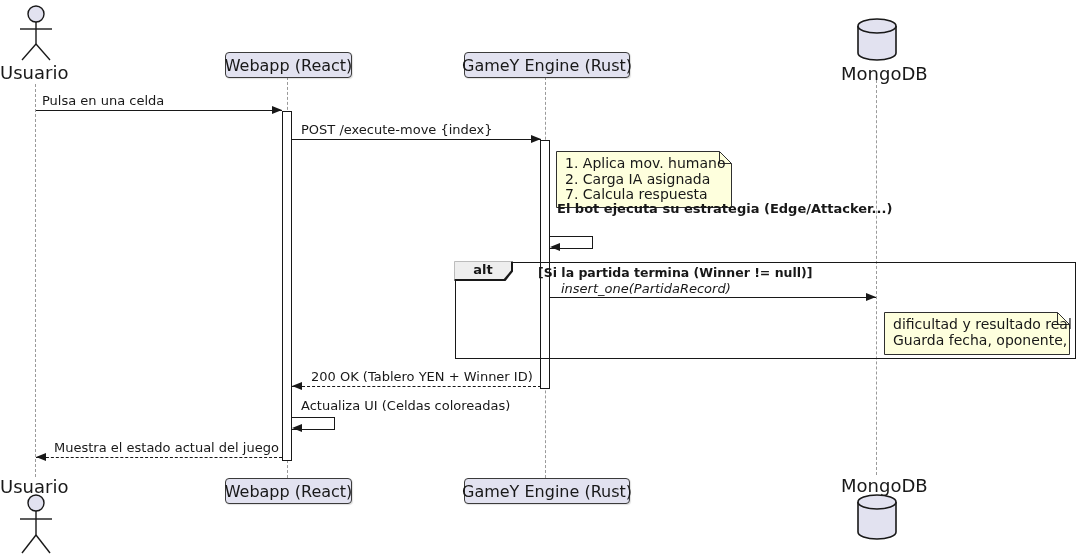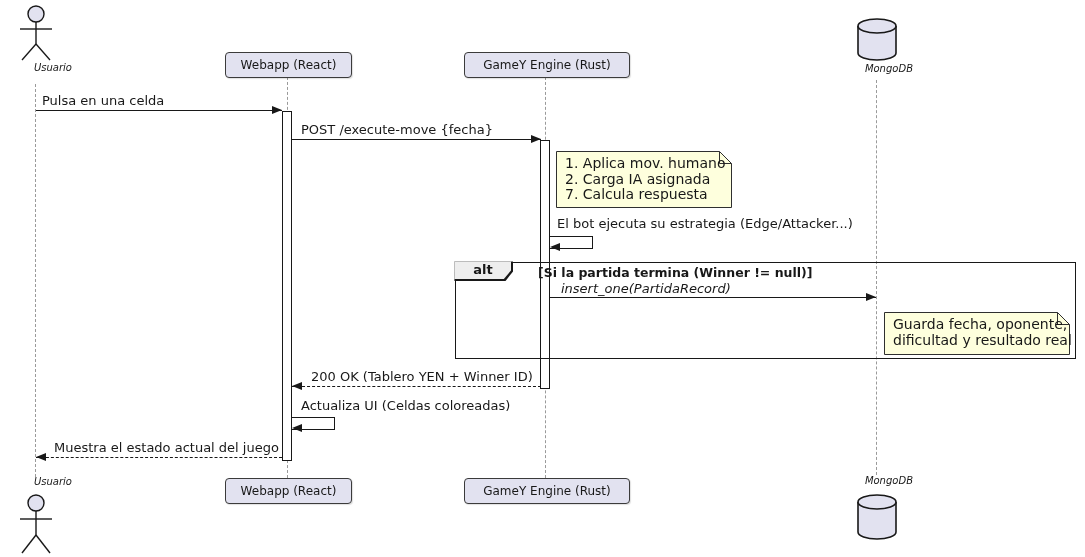--- a/index.html
+++ b/index.html
@@ -5,23 +5,23 @@
   html,body { margin:0; padding:0; background:#ffffff; }
   #diagram {
     position:relative; width:1085px; height:557px; overflow:hidden;
     background:#ffffff; font-family:"DejaVu Sans","Liberation Sans",sans-serif;
     color:#181818; font-size:13px;
   }
   .lifeline { position:absolute; width:0; border-left:1px dashed #9a9a9a; }
   .pbox {
     position:absolute; height:24px; background:#E2E2F0; border:1px solid #3b3b3b;
     border-radius:4px; display:flex; align-items:center; justify-content:center;
-    font-size:12px; box-shadow:1px 1px 1px rgba(0,0,0,0.12); white-space:nowrap;
+    font-size:16px; box-shadow:1px 1px 1px rgba(0,0,0,0.12); white-space:nowrap;
   }
-  .actor-label { position:absolute; width:72px; text-align:right; font-size:10px;font-style:italic; }
+  .actor-label { position:absolute; width:72px; text-align:left; font-size:18px; }
   .msg-label { position:absolute; white-space:nowrap; font-size:13px; }
   .msg-line { position:absolute; height:0; border-top:1px solid #181818; }
   .msg-line.dashed { border-top:1px dashed #181818; }
   .arr-r { position:absolute; width:0; height:0; border-top:4.5px solid transparent;
            border-bottom:4.5px solid transparent; border-left:10px solid #181818; }
   .arr-l { position:absolute; width:0; height:0; border-top:4.5px solid transparent;
            border-bottom:4.5px solid transparent; border-right:10px solid #181818; }
   .selfloop { position:absolute; width:42px; height:11px; border:1px solid #181818; border-left:none; }
   .act { position:absolute; width:8px; background:#ffffff; border:1px solid #181818; }
   .note { position:absolute; }
@@ -68,37 +68,37 @@
   </svg>
   <div class="actor-label" style="left:841px; top:63px;">MongoDB</div>
 
   <div class="act" style="left:282px; top:111px; height:348px;"></div>
   <div class="act" style="left:540px; top:140px; height:247px;"></div>
 
   <div class="msg-label" style="left:42px; top:93px;">Pulsa en una celda</div>
   <div class="msg-line" style="left:36px; top:110px; width:246px;"></div>
   <div class="arr-r" style="left:272px; top:106px;"></div>
 
-  <div class="msg-label" style="left:301px; top:122px;">POST /execute-move {fecha}</div>
+  <div class="msg-label" style="left:301px; top:122px;">POST /execute-move {index}</div>
   <div class="msg-line" style="left:292px; top:139px; width:249px;"></div>
   <div class="arr-r" style="left:531px; top:135px;"></div>
 
   <div class="note" style="left:556px; top:151px; width:176px; height:57px;">
     <svg width="176" height="57">
       <path d="M0.5,0.5 L163.5,0.5 L175.5,12.5 L175.5,56.5 L0.5,56.5 Z" fill="#FEFFDD" stroke="#2f2f2f" stroke-width="1"></path>
       <path d="M163.5,0.5 L163.5,12.5 L175.5,12.5" fill="none" stroke="#2f2f2f" stroke-width="1"></path>
     </svg>
     <div class="note-text">
       <div>1. Aplica mov. humano</div>
       <div>2. Carga IA asignada</div>
       <div>7. Calcula respuesta</div>
     </div>
   </div>
 
-  <div class="msg-label" style="left:557px; top:216px;">El bot ejecuta su estrategia (Edge/Attacker...)</div>
+  <div class="msg-label" style="left:557px; top:201px;font-weight:bold;">El bot ejecuta su estrategia (Edge/Attacker...)</div>
   <div class="selfloop" style="left:550px; top:236px;"></div>
   <div class="arr-l" style="left:550px; top:243px;"></div>
 
   <div class="altframe" style="left:455px; top:262px; width:619px; height:95px;">
     <div class="alt-pent-outer"></div>
     <div class="alt-pent-inner">
       <span>alt</span>
     </div>
     <div class="alt-guard">[Si la partida termina (Winner != null)]</div>
   </div>
@@ -106,22 +106,22 @@
   <div class="msg-label" style="left:561px; top:281px;font-style:italic;">insert_one(PartidaRecord)</div>
   <div class="msg-line" style="left:550px; top:297px; width:326px;"></div>
   <div class="arr-r" style="left:866px; top:293px;"></div>
 
   <div class="note" style="left:884px; top:312px; width:186px; height:43px;">
     <svg width="186" height="43">
       <path d="M0.5,0.5 L173.5,0.5 L185.5,12.5 L185.5,42.5 L0.5,42.5 Z" fill="#FEFFDD" stroke="#2f2f2f" stroke-width="1"></path>
       <path d="M173.5,0.5 L173.5,12.5 L185.5,12.5" fill="none" stroke="#2f2f2f" stroke-width="1"></path>
     </svg>
     <div class="note-text">
+      <div>dificultad y resultado real</div>
       <div>Guarda fecha, oponente,</div>
-      <div>dificultad y resultado real</div>
     </div>
   </div>
 
   <div class="msg-label" style="left:311px; top:369px;">200 OK (Tablero YEN + Winner ID)</div>
   <div class="msg-line dashed" style="left:292px; top:386px; width:249px;"></div>
   <div class="arr-l" style="left:292px; top:382px;"></div>
 
   <div class="msg-label" style="left:301px; top:398px;">Actualiza UI (Celdas coloreadas)</div>
   <div class="selfloop" style="left:292px; top:417px;"></div>
   <div class="arr-l" style="left:292px; top:424px;"></div>

